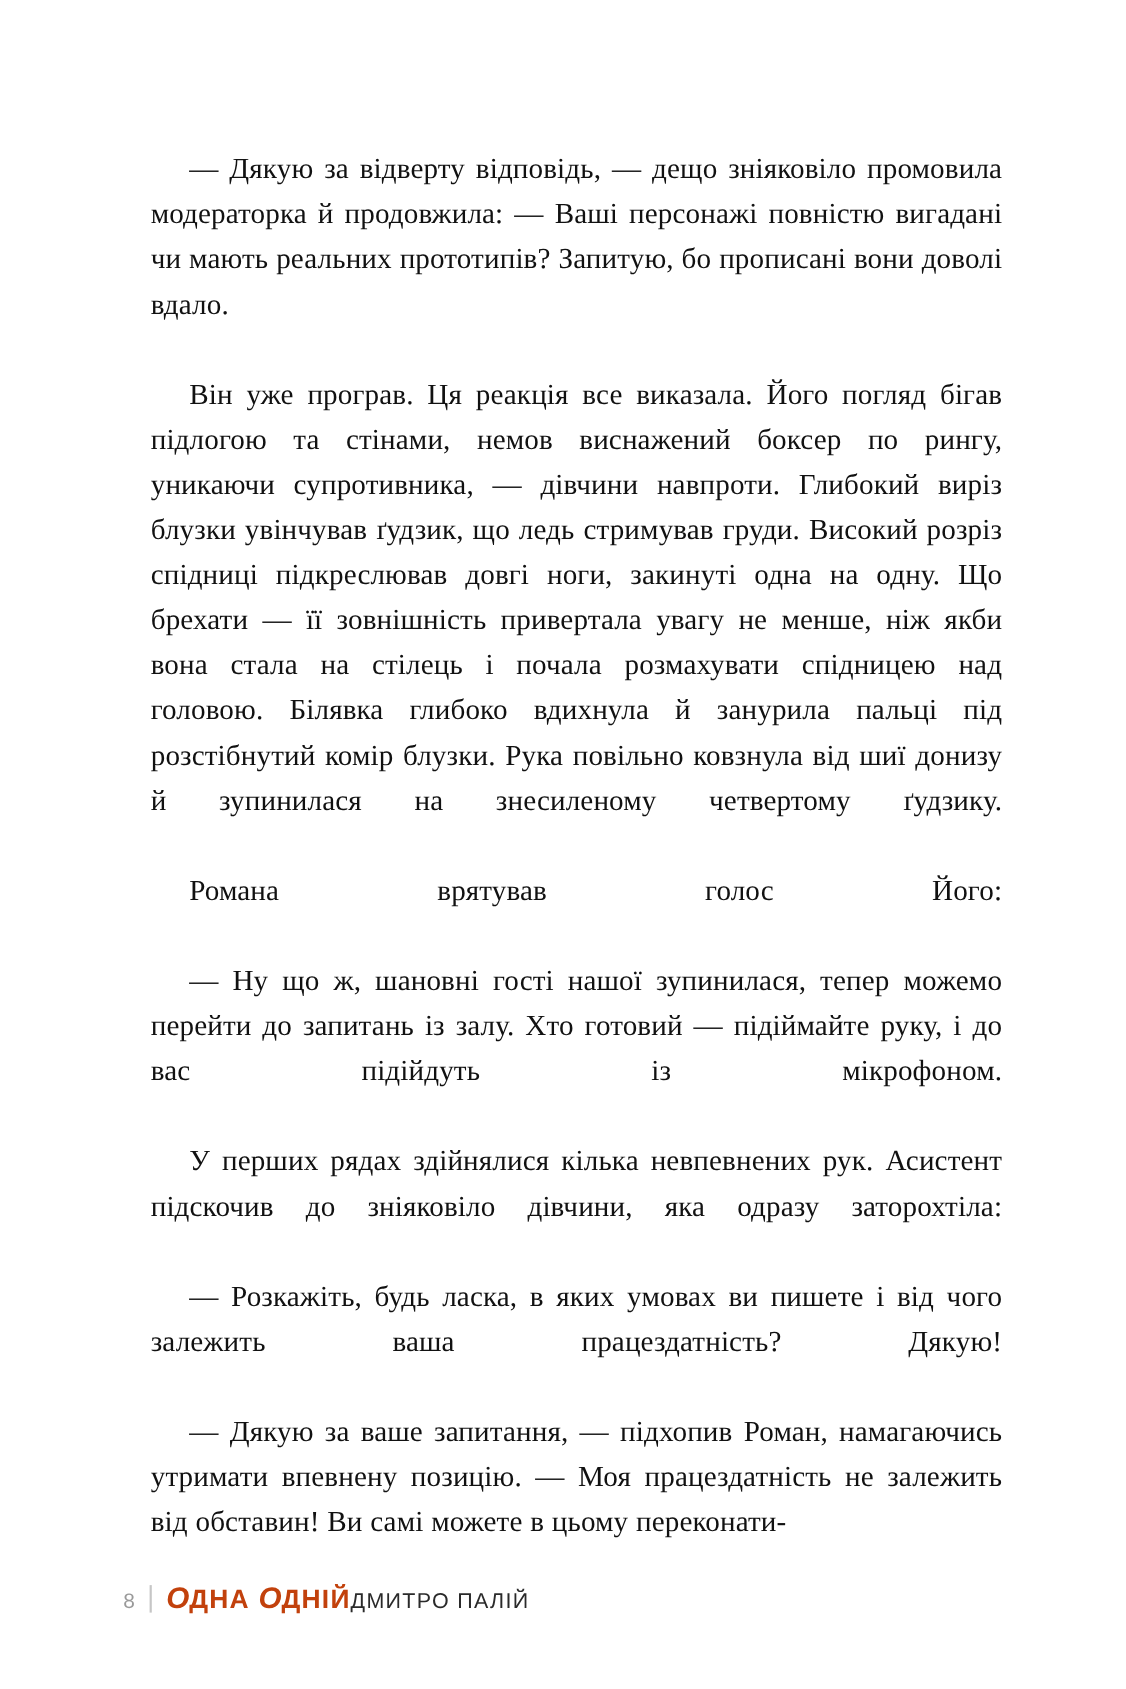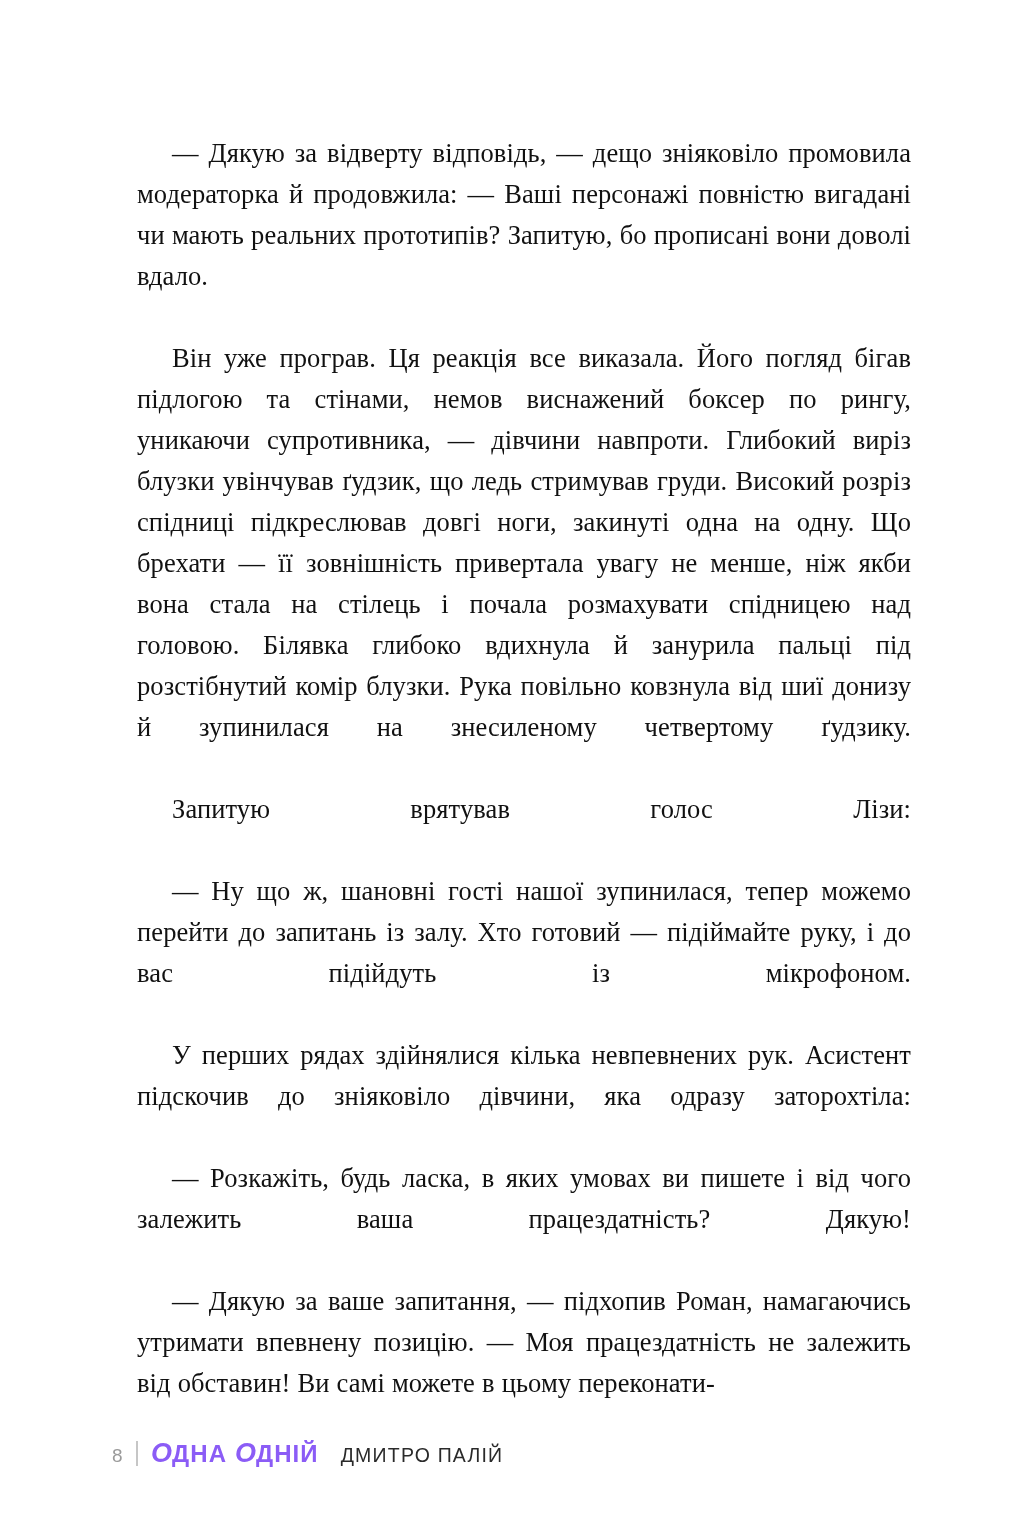--- a/index.html
+++ b/index.html
@@ -77,52 +77,51 @@
     background: #c6c6c6;
     margin: 0 13px;
     position: relative;
     top: 4px;
   }
 
   .book-title {
     font-family: "Liberation Sans", "DejaVu Sans", sans-serif;
     font-size: 24px;
     font-weight: 700;
-    color: #8b5cf6;
+    color: #c2410c;
     letter-spacing: 1.1px;
     text-transform: uppercase;
   }
 
   
   .book-title .drop {
     font-style: italic;
     font-size: 27px;
     font-weight: 700;
     letter-spacing: 0;
   }
 
   .author-name {
     font-family: "Liberation Sans", "DejaVu Sans", sans-serif;
     font-size: 19.5px;
     font-weight: 400;
     color: #2a2a2a;
     letter-spacing: 1.2px;
     text-transform: uppercase;
-    margin-left: 22px;
   }
 </style>
 </head>
 <body>
 
 <div class="page">
 
   <div class="text-block">
     <p class="para">— Дякую за відверту відповідь, — дещо зніяковіло промовила модераторка й продовжила: — Ваші персонажі повністю вигадані чи мають реальних прототипів? Запитую, бо прописані вони доволі вдало.</p>
     <p class="para">Він уже програв. Ця реакція все виказала. Його погляд бігав підлогою та стінами, немов виснажений боксер по рингу, уникаючи супротивника, — дівчини навпроти. Глибокий виріз блузки увінчував ґудзик, що ледь стримував груди. Високий розріз спідниці підкреслював довгі ноги, закинуті одна на одну. Що брехати — її зовнішність привертала увагу не менше, ніж якби вона стала на стілець і почала розмахувати спідницею над головою. Білявка глибоко вдихнула й занурила пальці під розстібнутий комір блузки. Рука повільно ковзнула від шиї донизу й зупинилася на знесиленому четвертому ґудзику.</p>
-    <p class="para">Запитую врятував голос Лізи:</p>
+    <p class="para">Романа врятував голос Його:</p>
     <p class="para">— Ну що ж, шановні гості нашої зупинилася, тепер можемо перейти до запитань із залу. Хто готовий — підіймайте руку, і до вас підійдуть із мікрофоном.</p>
     <p class="para">У перших рядах здійнялися кілька невпевнених рук. Асистент підскочив до зніяковіло дівчини, яка одразу заторохтіла:</p>
     <p class="para">— Розкажіть, будь ласка, в яких умовах ви пишете і від чого залежить ваша працездатність? Дякую!</p>
     <p class="para continues">— Дякую за ваше запитання, — підхопив Роман, намагаючись утримати впевнену позицію. — Моя працездатність не залежить від обставин! Ви самі можете в цьому переконати-</p>
   </div>
 
   <div class="footer">
     <span class="folio">8</span>
     <span class="footer-rule"></span>
     <span class="book-title"><span class="drop">О</span><span>ДНА</span>&nbsp;<span class="drop">О</span><span>ДНІЙ</span></span>

